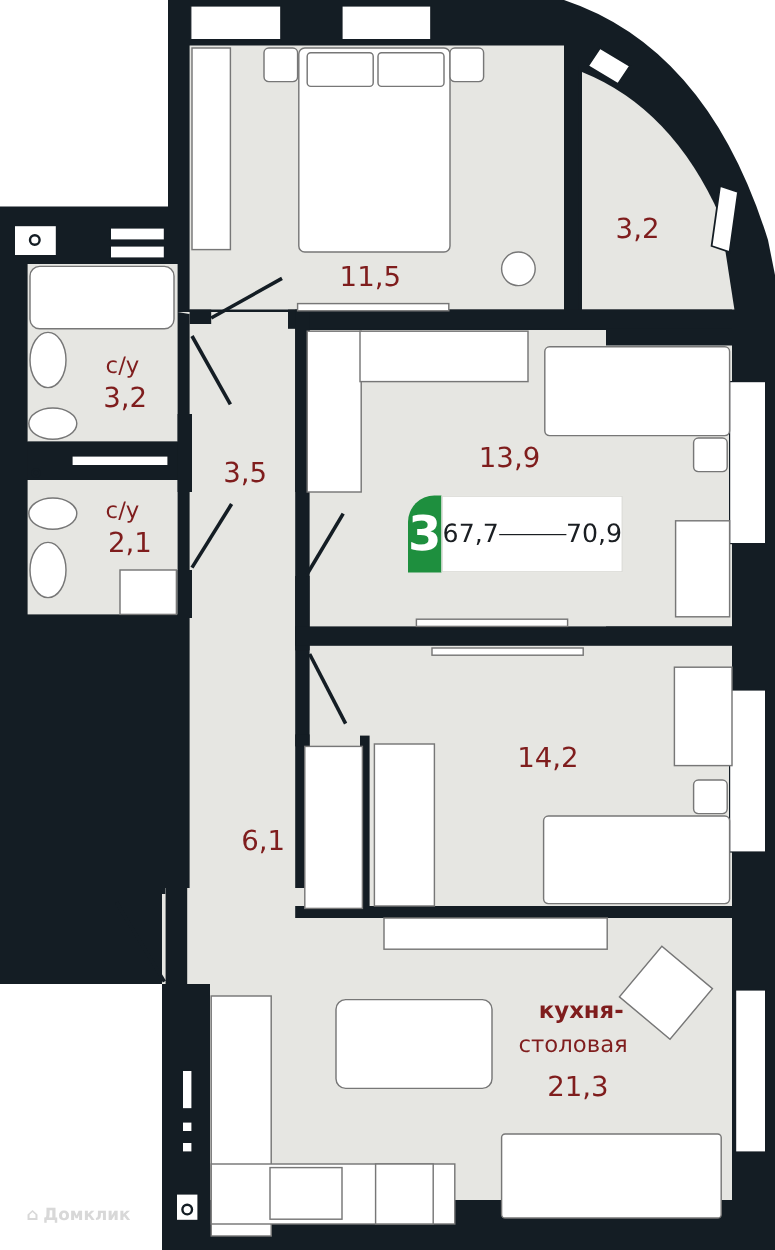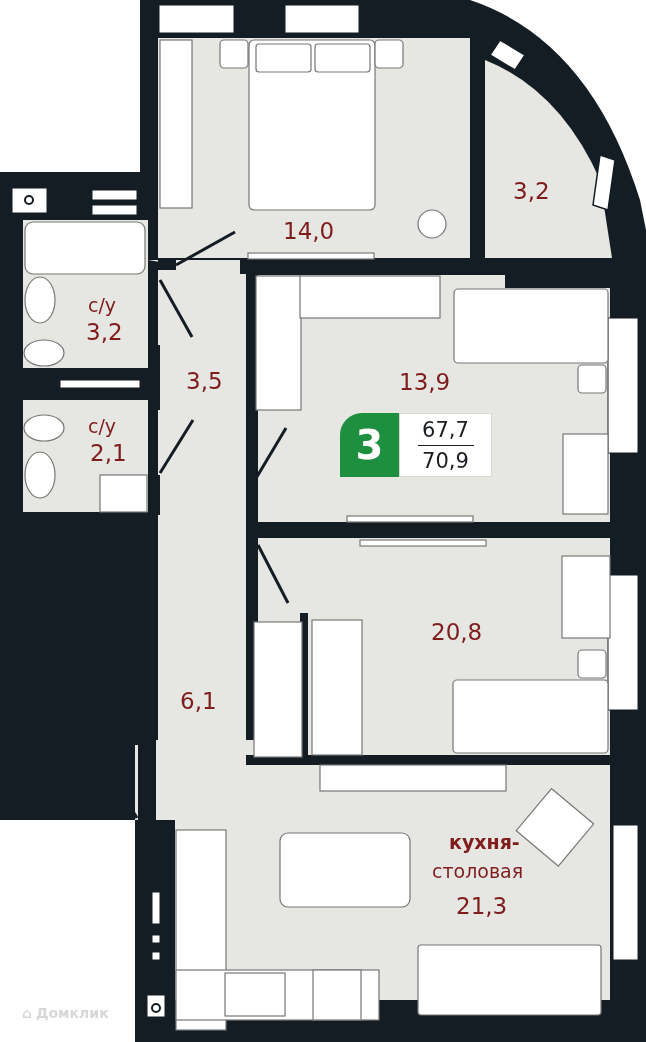--- a/index.html
+++ b/index.html
@@ -2,21 +2,21 @@
 <html><head>
 <meta charset="utf-8">
 <style>
   html,body{margin:0;padding:0;background:#ffffff;}
   body{width:646px;height:1042px;position:relative;overflow:hidden;font-family:"Liberation Sans",sans-serif;}
   #plan{position:absolute;left:0;top:0;width:646px;height:1042px;}
   .lbl{position:absolute;color:#7f1d1d;font-family:"DejaVu Sans",sans-serif;font-size:23px;line-height:26px;text-align:center;white-space:nowrap;}
   .lbl.small{font-size:19px;}
   #badge{position:absolute;left:340px;top:413px;width:152px;height:64px;display:flex;}
   #badge .num{width:59px;height:64px;background:#1e8f3e;border-top-left-radius:22px;color:#fff;font-family:"DejaVu Sans",sans-serif;font-weight:bold;font-size:40px;display:flex;align-items:center;justify-content:center;}
-  #badge .areas{flex:1;background:#fff;border:1px solid #d9d9d4;display:flex;flex-direction:column;align-items:center;justify-content:center;}
+  #badge .areas{flex:1;background:#fff;border:1px solid #d9d9d4;display:flex;flex-direction:row;align-items:center;justify-content:center;}
   #badge .areas span{font-family:"DejaVu Sans",sans-serif;font-size:21px;color:#1a1e22;line-height:24px;}
   #badge .rule{width:56px;height:1px;background:#1a1e22;margin:3px 0;}
   #watermark{position:absolute;left:22px;top:1005px;color:#d8d8d8;font-family:"DejaVu Sans",sans-serif;font-weight:bold;font-size:14px;display:flex;align-items:center;gap:4px;}
 </style>
 </head>
 <body>
 
 <svg id="plan" viewBox="0 0 646 1042" xmlns="http://www.w3.org/2000/svg">
 
   <g fill="#141d24">
@@ -129,30 +129,30 @@
     <rect x="313" y="970" width="48" height="50"></rect>
     <rect x="418" y="945" width="183" height="70" rx="3"></rect>
     <rect x="527" y="800" width="55" height="55" transform="rotate(40 555 828)"></rect>
   </g>
 
   <g fill="#ffffff" stroke="#777" stroke-width="1.2">
     <circle cx="432" cy="224" r="14"></circle>
   </g>
 </svg>
 
-<div class="lbl" style="left:283px;top:218px;">14,0</div>
+<div class="lbl" style="left:283px;top:218px;">11,5</div>
 <div class="lbl" style="left:513px;top:178px;">3,2</div>
 <div class="lbl small" style="left:88px;top:292px;">с/у</div>
 <div class="lbl" style="left:86px;top:319px;">3,2</div>
 <div class="lbl small" style="left:88px;top:413px;">с/у</div>
 <div class="lbl" style="left:90px;top:440px;">2,1</div>
-<div class="lbl" style="left:186px;top:368px;">3,5</div>
+<div class="lbl" style="left:186px;top:382px;">3,5</div>
 <div class="lbl" style="left:399px;top:369px;">13,9</div>
-<div class="lbl" style="left:431px;top:619px;">20,8</div>
-<div class="lbl" style="left:180px;top:688px;">6,1</div>
+<div class="lbl" style="left:431px;top:619px;">14,2</div>
+<div class="lbl" style="left:201px;top:688px;">6,1</div>
 <div class="lbl small" style="left:449px;top:829px;font-weight:bold;">кухня-</div>
 <div class="lbl small" style="left:432px;top:858px;">столовая</div>
 <div class="lbl" style="left:456px;top:893px;">21,3</div>
 
 <div id="badge">
   <div class="num">3</div>
   <div class="areas">
     <span>67,7</span>
     <div class="rule"></div>
     <span>70,9</span>

